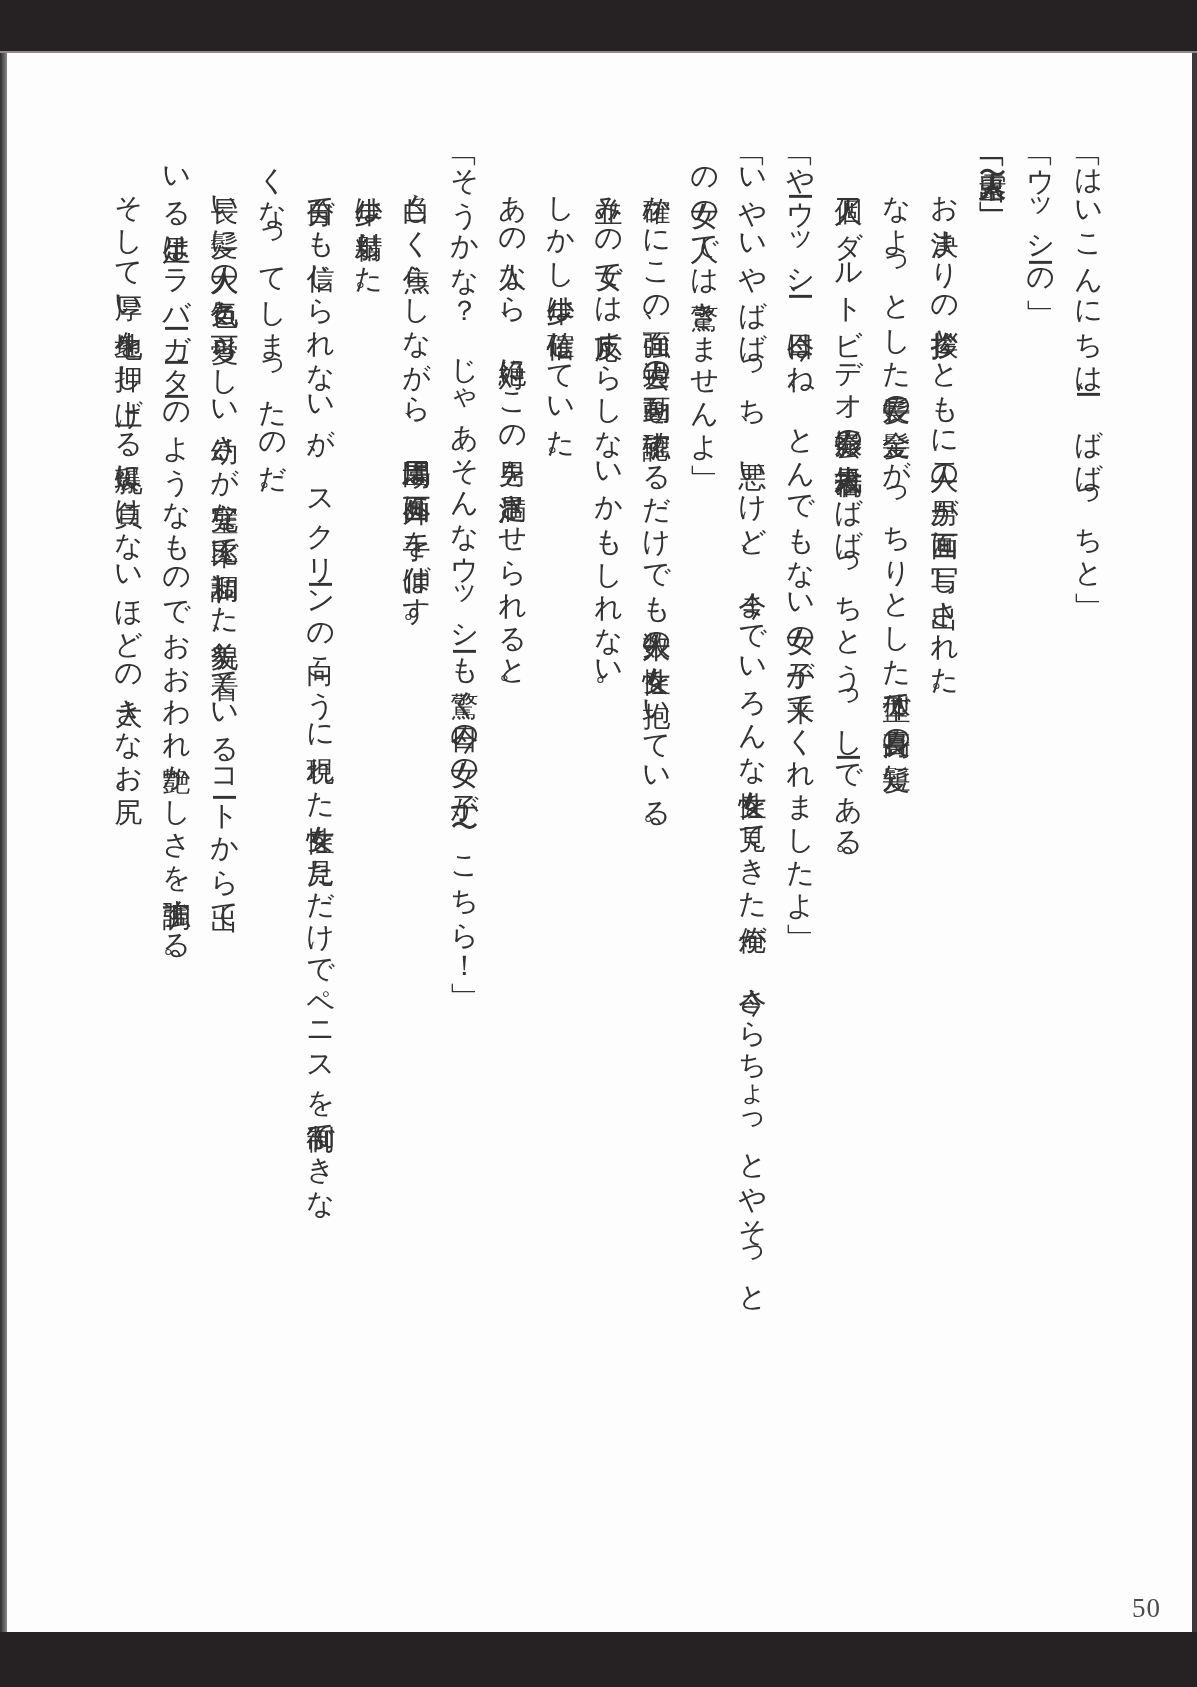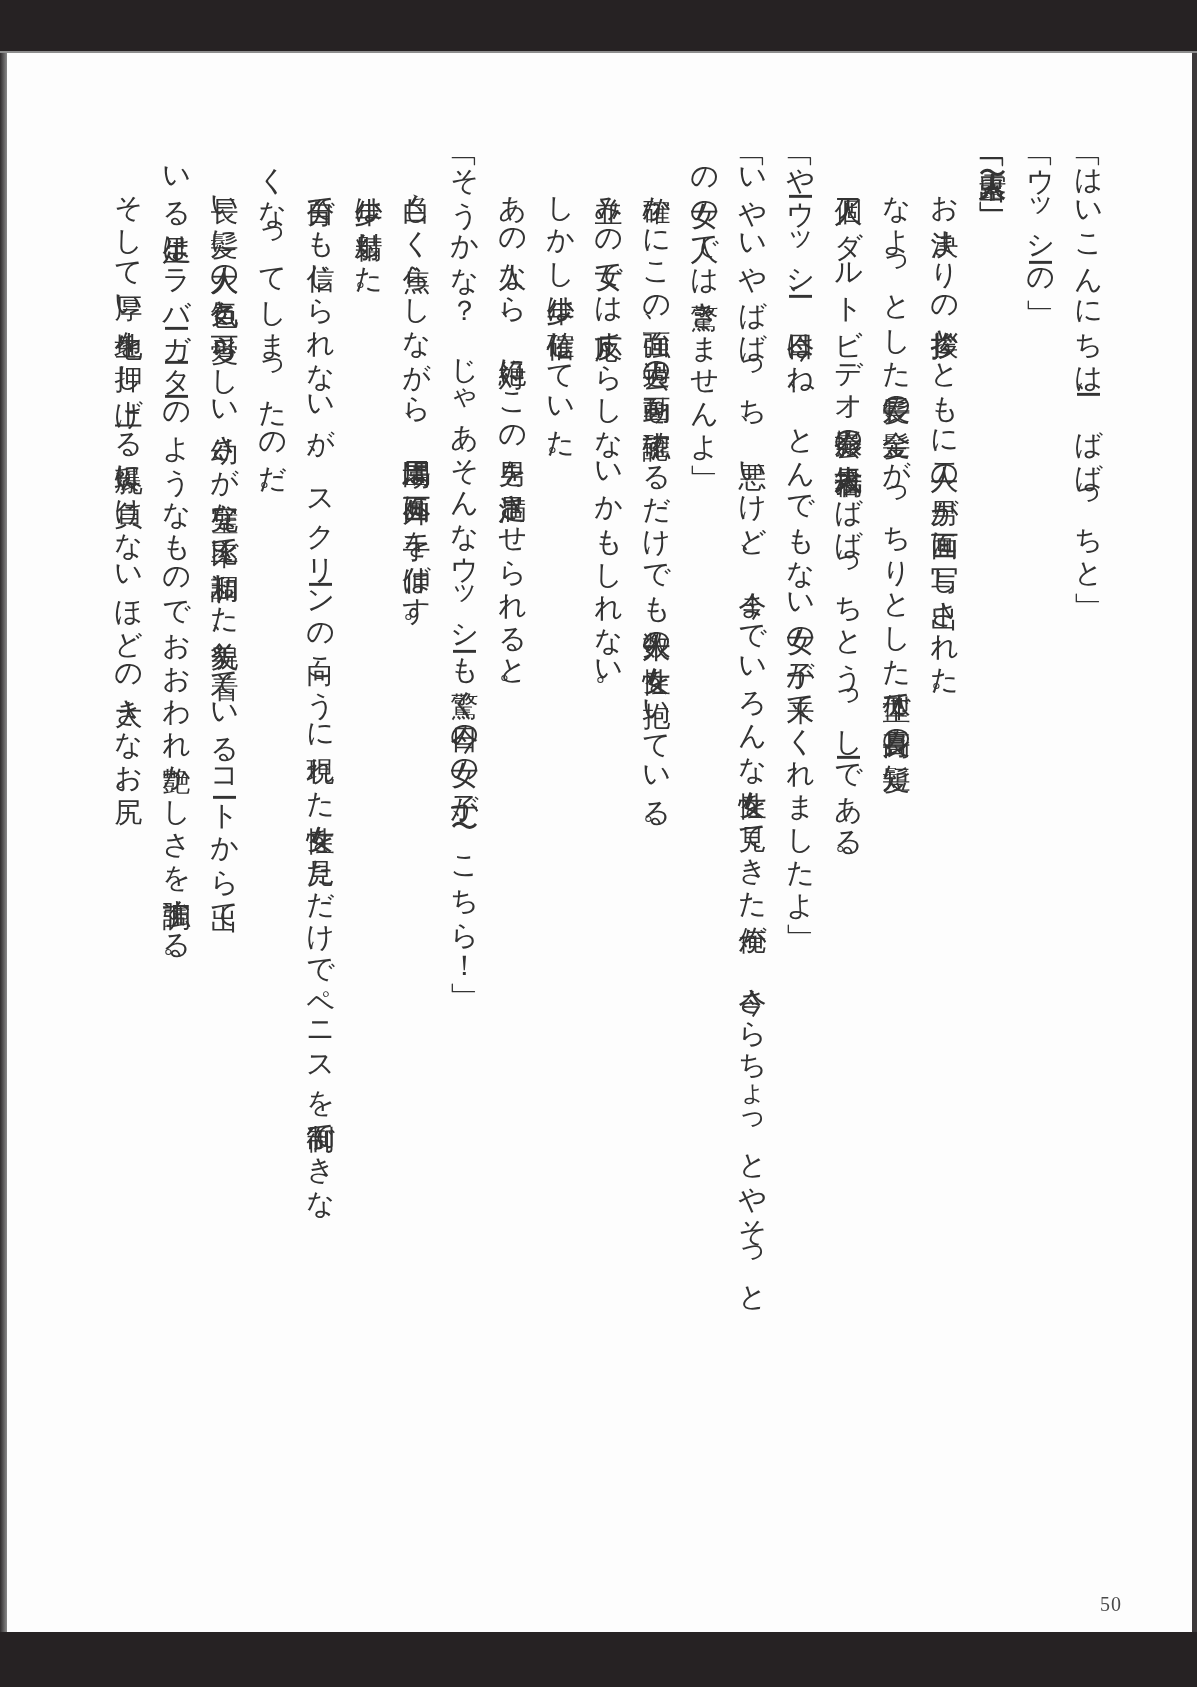--- a/index.html
+++ b/index.html
@@ -53,23 +53,23 @@
   }
   .vtext p{
     margin:0;padding:0;
     white-space:nowrap;
   }
   .vtext p.indent{
     text-indent:1em;
   }
   .page-number{
     position:absolute;
-    left:1100px;
+    left:1132px;
     top:1593px;
-    font-size:20px;
+    font-size:27px;
     color:#4a4a4a;
     letter-spacing:1px;
     z-index:2;
   }
 </style>
 </head>
 <body>
 
 <div class="letterbox top"></div>
 <div class="page-surface"></div>

